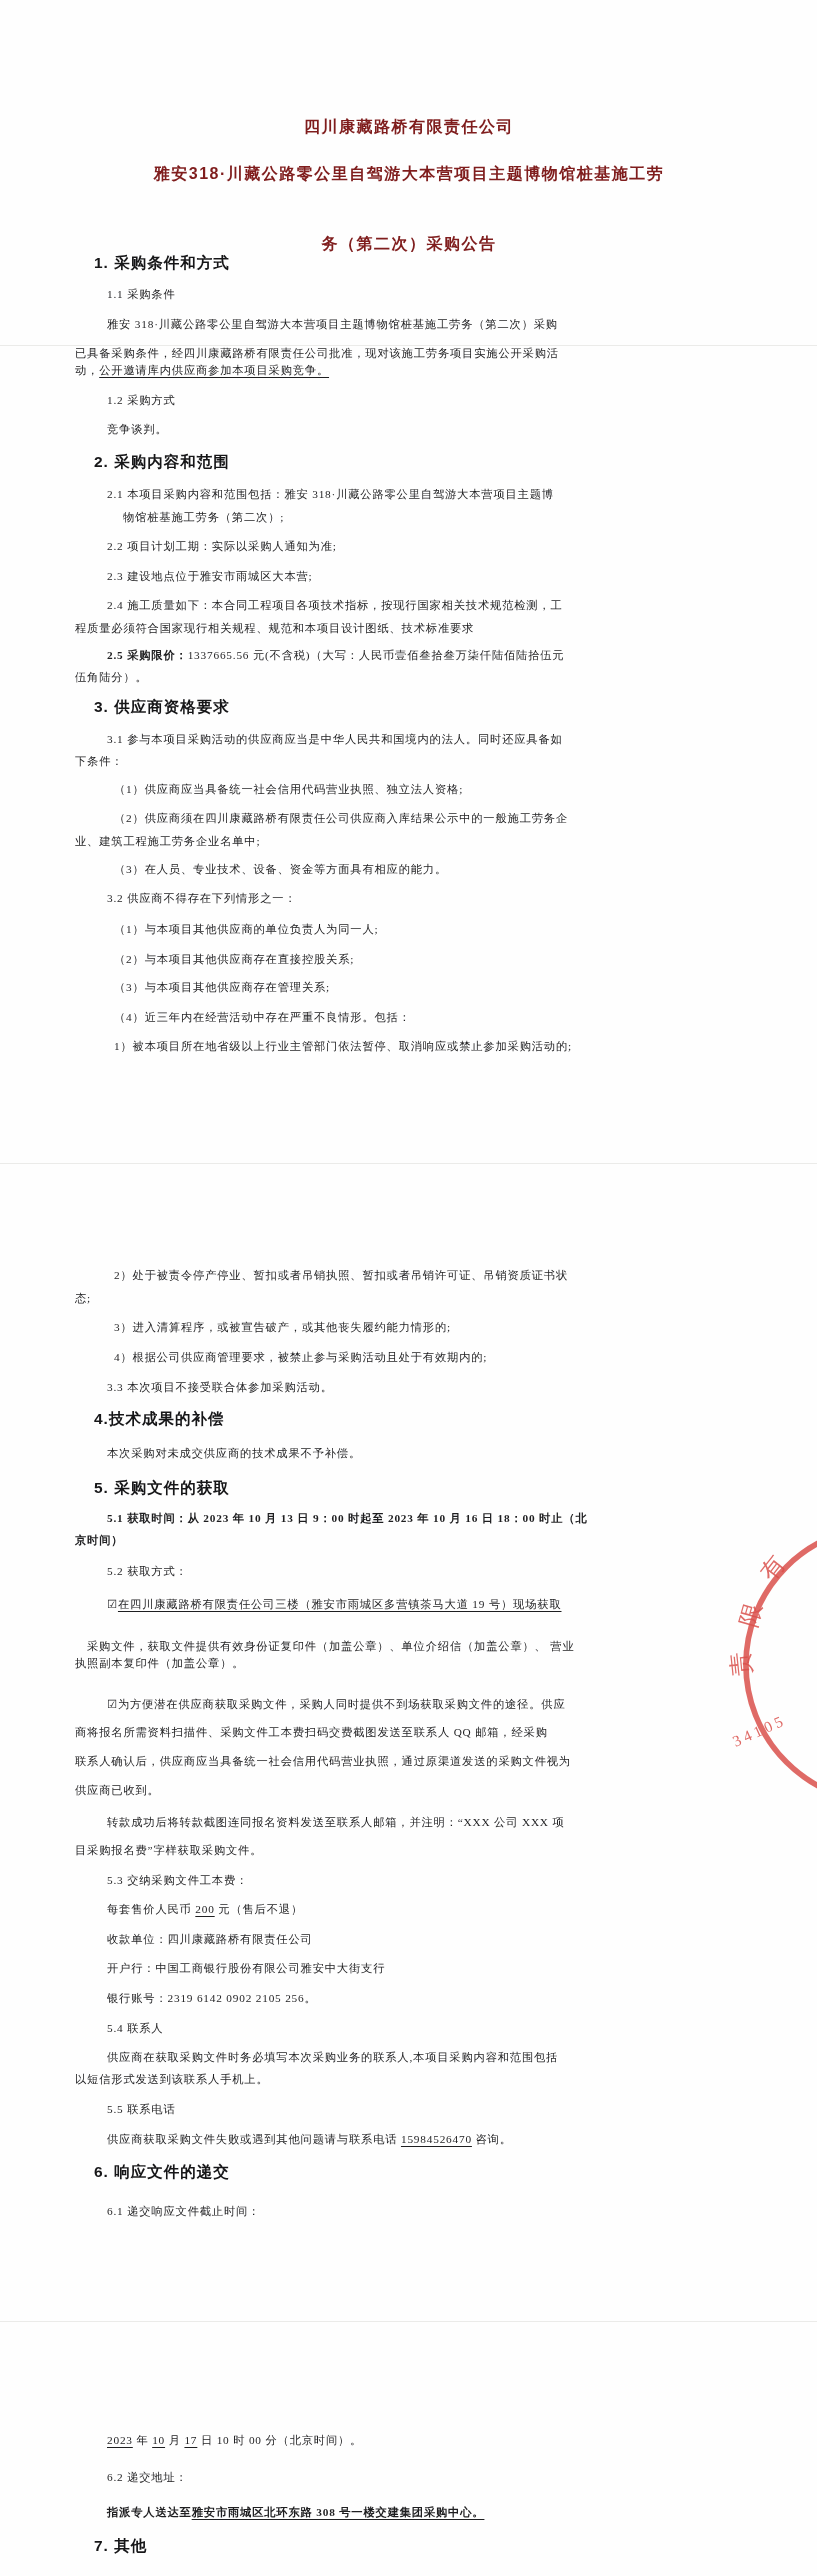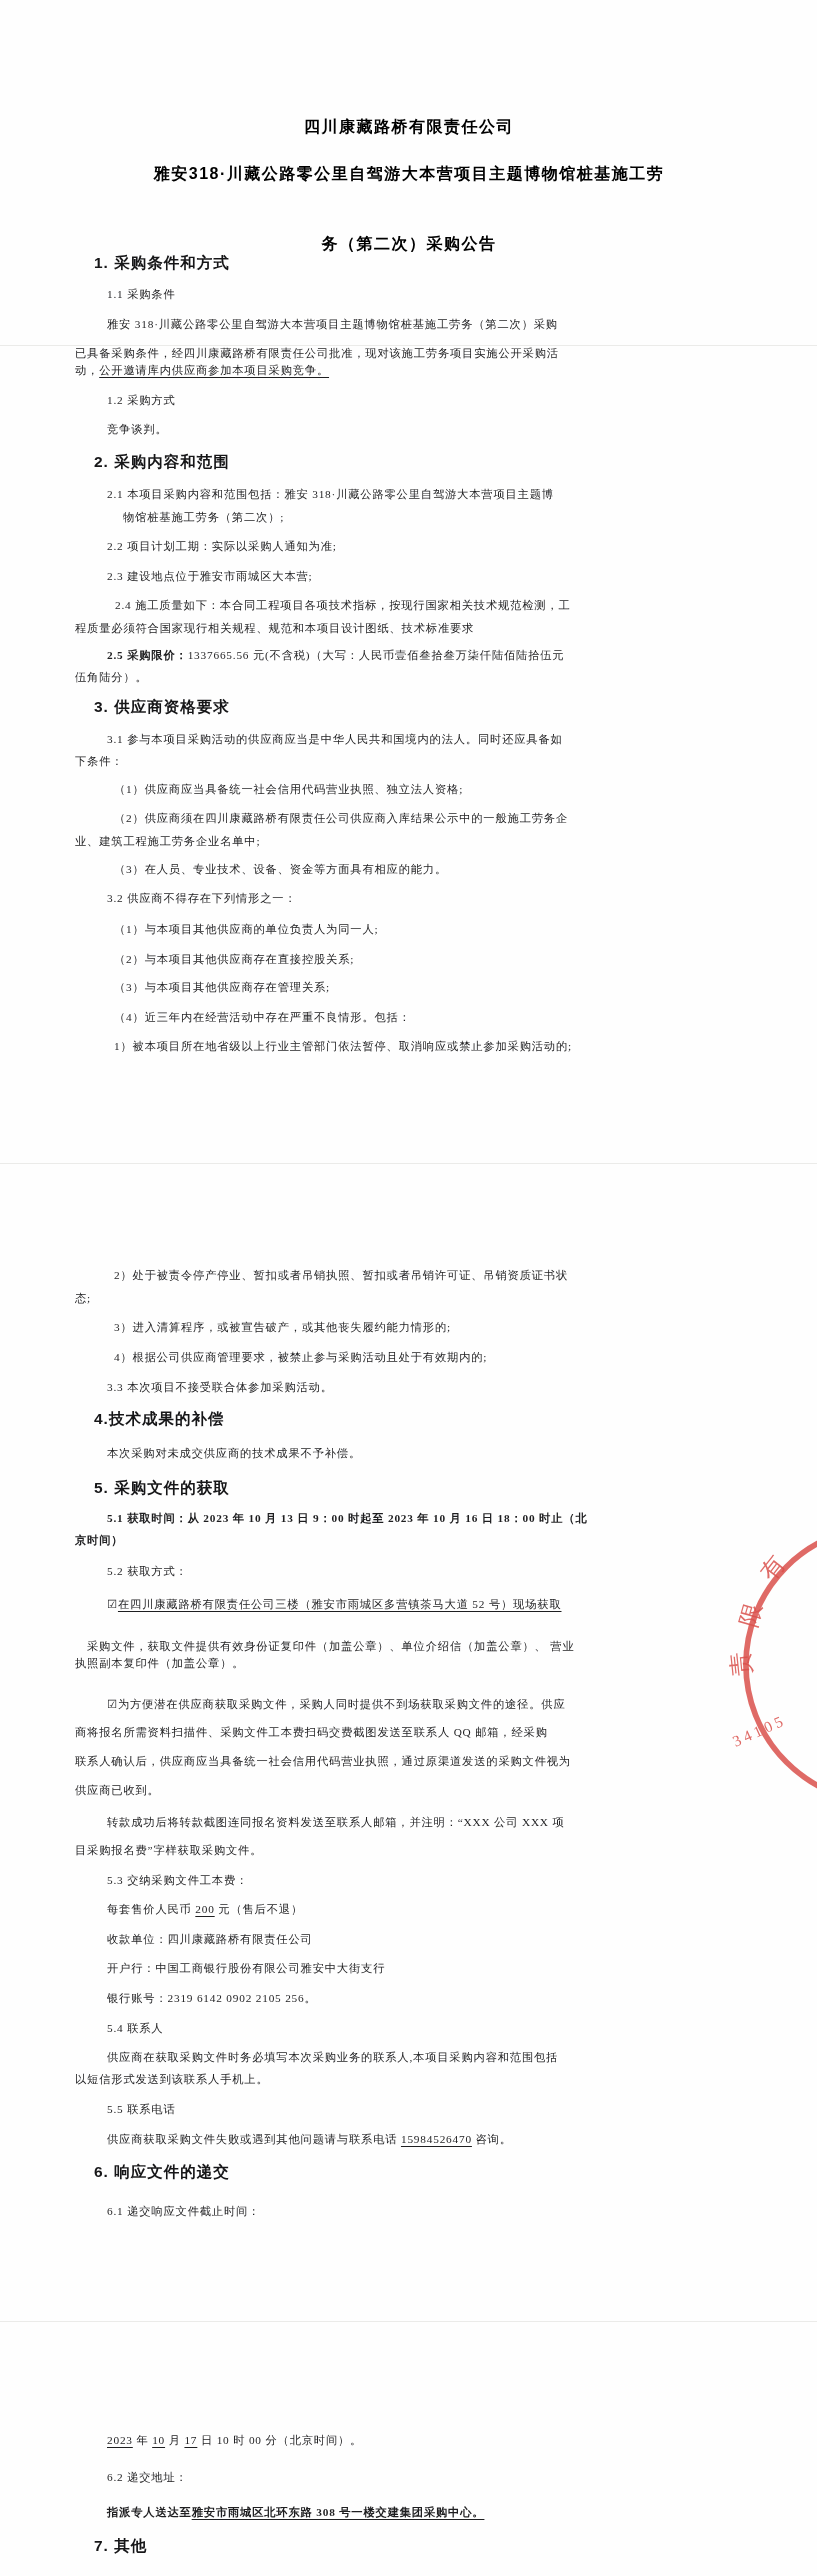--- a/index.html
+++ b/index.html
@@ -5,21 +5,21 @@
   html,body{margin:0;padding:0;background:#9a9a9a;}
   #page{
     position:relative;width:818px;height:3470px;background:#fefefe;
     overflow:hidden;font-family:"Liberation Serif",serif;
   }
   .blk{
     position:absolute;left:75px;white-space:pre;font-size:11.3px;color:#1e1e20;
     letter-spacing:0.8px;line-height:1.25;
   }
   .t1,.t2{left:0;width:100%;text-align:center;font-weight:bold;font-size:16px;
-    font-family:"Liberation Sans",sans-serif;letter-spacing:1.5px;color:#000000;}
+    font-family:"Liberation Sans",sans-serif;letter-spacing:1.5px;color:#7f1d1d;}
   .h{left:94px;font-weight:bold;font-size:15.5px;letter-spacing:1px;
     font-family:"Liberation Sans",sans-serif;color:#161618;}
   .s{left:107px;}
   .i{left:114px;}
   .c0{left:75px;}
   .b{font-weight:bold;}
   .u{text-decoration:underline;text-underline-offset:3.1px;text-decoration-thickness:0.8px;}
   .scanline{position:absolute;left:0;width:100%;height:0.5px;background:#ebebe9;}
   .stamp{position:absolute;mix-blend-mode:multiply;opacity:.92;}
   svg text, svg textPath{font-family:"Liberation Serif",serif;}
@@ -50,21 +50,21 @@
       <div class="blk s" style="top: 317px;"><span>雅安 318·川藏公路零公里自驾游大本营项目主题博物馆桩基施工劳务（第二次）采购</span></div>
       <div class="blk c0" style="top: 340px; margin-top: 6px;"><span>已具备采购条件，经四川康藏路桥有限责任公司批准，现对该施工劳务项目实施公开采购活</span></div>
       <div class="blk c0" style="top: 363px;"><span>动，</span><span class="u">公开邀请库内供应商参加本项目采购竞争。</span></div>
       <div class="blk s" style="top: 393px;"><span>1.2 采购方式</span></div>
       <div class="blk s" style="top: 422px;"><span>竞争谈判。</span></div>
       <div class="blk h" style="top: 452px;"><span>2. 采购内容和范围</span></div>
       <div class="blk s" style="top: 487px;"><span>2.1 本项目采购内容和范围包括：雅安 318·川藏公路零公里自驾游大本营项目主题博</span></div>
       <div class="blk c0" style="top: 510px; padding-left: 48px;"><span>物馆桩基施工劳务（第二次）;</span></div>
       <div class="blk s" style="top: 539px;"><span>2.2 项目计划工期：实际以采购人通知为准;</span></div>
       <div class="blk s" style="top: 569px;"><span>2.3 建设地点位于雅安市雨城区大本营;</span></div>
-      <div class="blk s" style="top: 598px; margin-left: 8px;"><span>2.4 施工质量如下：本合同工程项目各项技术指标，按现行国家相关技术规范检测，工</span></div>
+      <div class="blk s" style="top: 598px;"><span>2.4 施工质量如下：本合同工程项目各项技术指标，按现行国家相关技术规范检测，工</span></div>
       <div class="blk c0" style="top: 621px;"><span>程质量必须符合国家现行相关规程、规范和本项目设计图纸、技术标准要求</span></div>
       <div class="blk s" style="top: 648px;"><span class="b">2.5 采购限价：</span><span>1337665.56 元(不含税)（大写：人民币壹佰叁拾叁万柒仟陆佰陆拾伍元</span></div>
       <div class="blk c0" style="top: 670px;"><span>伍角陆分）。</span></div>
       <div class="blk h" style="top: 697px;"><span>3. 供应商资格要求</span></div>
       <div class="blk s" style="top: 732px;"><span>3.1 参与本项目采购活动的供应商应当是中华人民共和国境内的法人。同时还应具备如</span></div>
       <div class="blk c0" style="top: 754px;"><span>下条件：</span></div>
       <div class="blk i" style="top: 782px;"><span>（1）供应商应当具备统一社会信用代码营业执照、独立法人资格;</span></div>
       <div class="blk i" style="top: 811px;"><span>（2）供应商须在四川康藏路桥有限责任公司供应商入库结果公示中的一般施工劳务企</span></div>
       <div class="blk c0" style="top: 834px;"><span>业、建筑工程施工劳务企业名单中;</span></div>
       <div class="blk i" style="top: 862px;"><span>（3）在人员、专业技术、设备、资金等方面具有相应的能力。</span></div>
@@ -78,21 +78,21 @@
       <div class="blk c0" style="top: 1291px;"><span>态;</span></div>
       <div class="blk i" style="top: 1320px;"><span>3）进入清算程序，或被宣告破产，或其他丧失履约能力情形的;</span></div>
       <div class="blk i" style="top: 1350px;"><span>4）根据公司供应商管理要求，被禁止参与采购活动且处于有效期内的;</span></div>
       <div class="blk s" style="top: 1380px;"><span>3.3 本次项目不接受联合体参加采购活动。</span></div>
       <div class="blk h" style="top: 1409px;"><span>4.技术成果的补偿</span></div>
       <div class="blk s" style="top: 1446px;"><span>本次采购对未成交供应商的技术成果不予补偿。</span></div>
       <div class="blk h" style="top: 1478px;"><span>5. 采购文件的获取</span></div>
       <div class="blk s b" style="top: 1511px;"><span>5.1 获取时间：从 2023 年 10 月 13 日 9：00 时起至 2023 年 10 月 16 日 18：00 时止（北</span></div>
       <div class="blk c0 b" style="top: 1533px;"><span>京时间）</span></div>
       <div class="blk s" style="top: 1564px;"><span>5.2 获取方式：</span></div>
-      <div class="blk s" style="top: 1597px;"><span>☑</span><span class="u">在四川康藏路桥有限责任公司三楼（雅安市雨城区多营镇茶马大道 52 号）现场获取</span></div>
+      <div class="blk s" style="top: 1597px;"><span>☑</span><span class="u">在四川康藏路桥有限责任公司三楼（雅安市雨城区多营镇茶马大道 19 号）现场获取</span></div>
       <div class="blk c0" style="top: 1639px; margin-left: 12px;"><span>采购文件，获取文件提供有效身份证复印件（加盖公章）、单位介绍信（加盖公章）、 营业</span></div>
       <div class="blk c0" style="top: 1656px;"><span>执照副本复印件（加盖公章）。</span></div>
       <div class="blk s" style="top: 1697px;"><span>☑为方便潜在供应商获取采购文件，采购人同时提供不到场获取采购文件的途径。供应</span></div>
       <div class="blk c0" style="top: 1725px;"><span>商将报名所需资料扫描件、采购文件工本费扫码交费截图发送至联系人 QQ 邮箱，经采购</span></div>
       <div class="blk c0" style="top: 1754px;"><span>联系人确认后，供应商应当具备统一社会信用代码营业执照，通过原渠道发送的采购文件视为</span></div>
       <div class="blk c0" style="top: 1783px;"><span>供应商已收到。</span></div>
       <div class="blk s" style="top: 1815px;"><span>转款成功后将转款截图连同报名资料发送至联系人邮箱，并注明：“XXX 公司 XXX 项</span></div>
       <div class="blk c0" style="top: 1843px;"><span>目采购报名费”字样获取采购文件。</span></div>
       <div class="blk s" style="top: 1873px;"><span>5.3 交纳采购文件工本费：</span></div>
       <div class="blk s" style="top: 1902px;"><span>每套售价人民币 </span><span class="u">200</span><span> 元（售后不退）</span></div>

